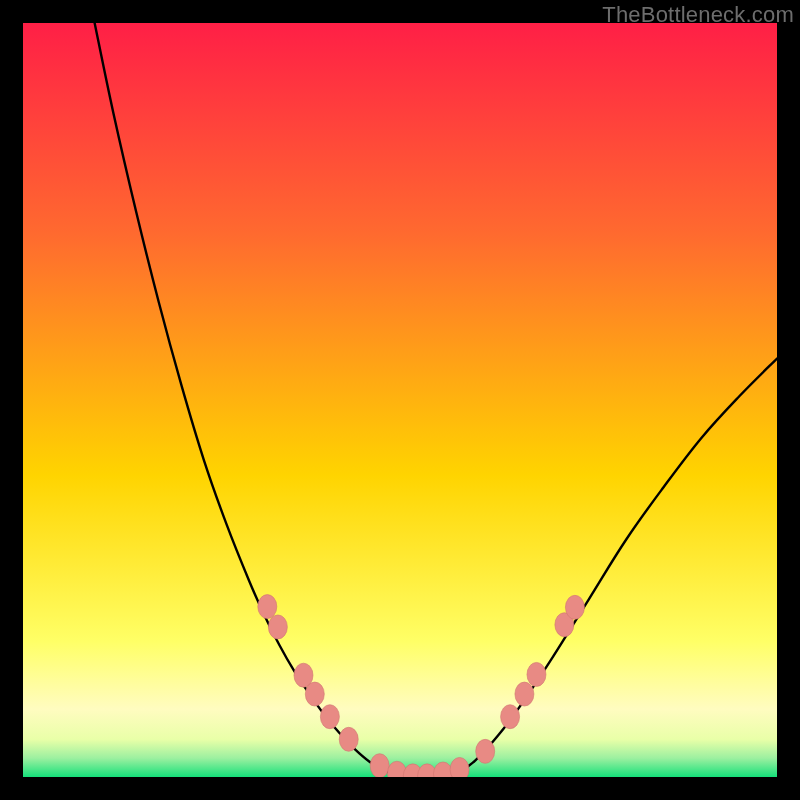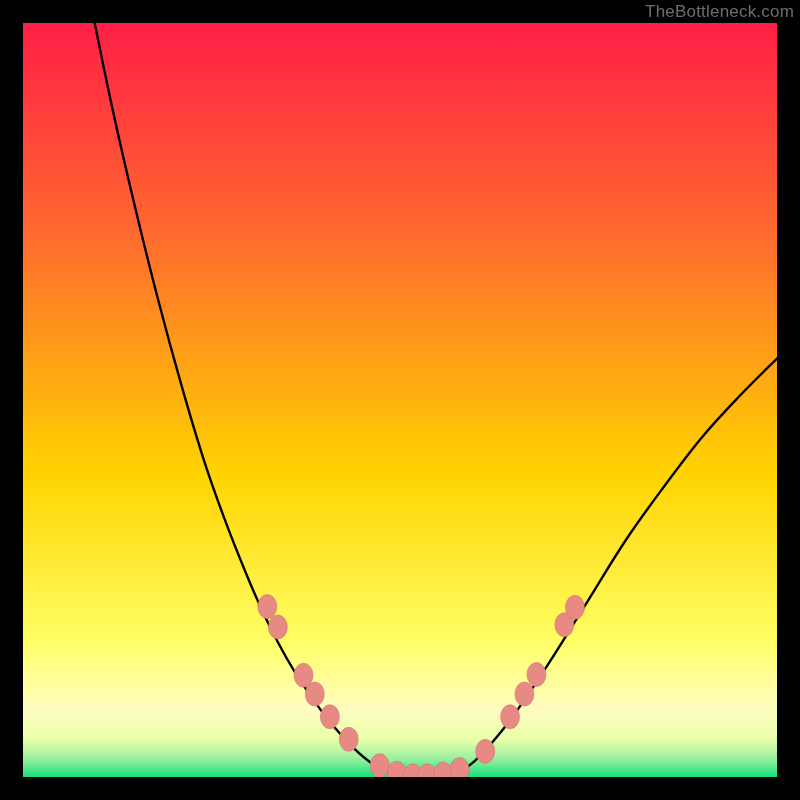--- a/index.html
+++ b/index.html
@@ -24,21 +24,21 @@
     left: 0;
     top: 0;
     width: 754px;
     height: 754px;
   }
   .watermark {
     position: absolute;
     top: 2px;
     right: 6px;
     color: #6d6d6d;
-    font-size: 17px;
+    font-size: 22px;
     font-weight: 400;
     letter-spacing: 0.2px;
   }
 </style>
 </head>
 <body>
 
 <div class="frame">
   <svg class="plot" viewBox="0 0 754 754" preserveAspectRatio="none">
     <defs>

